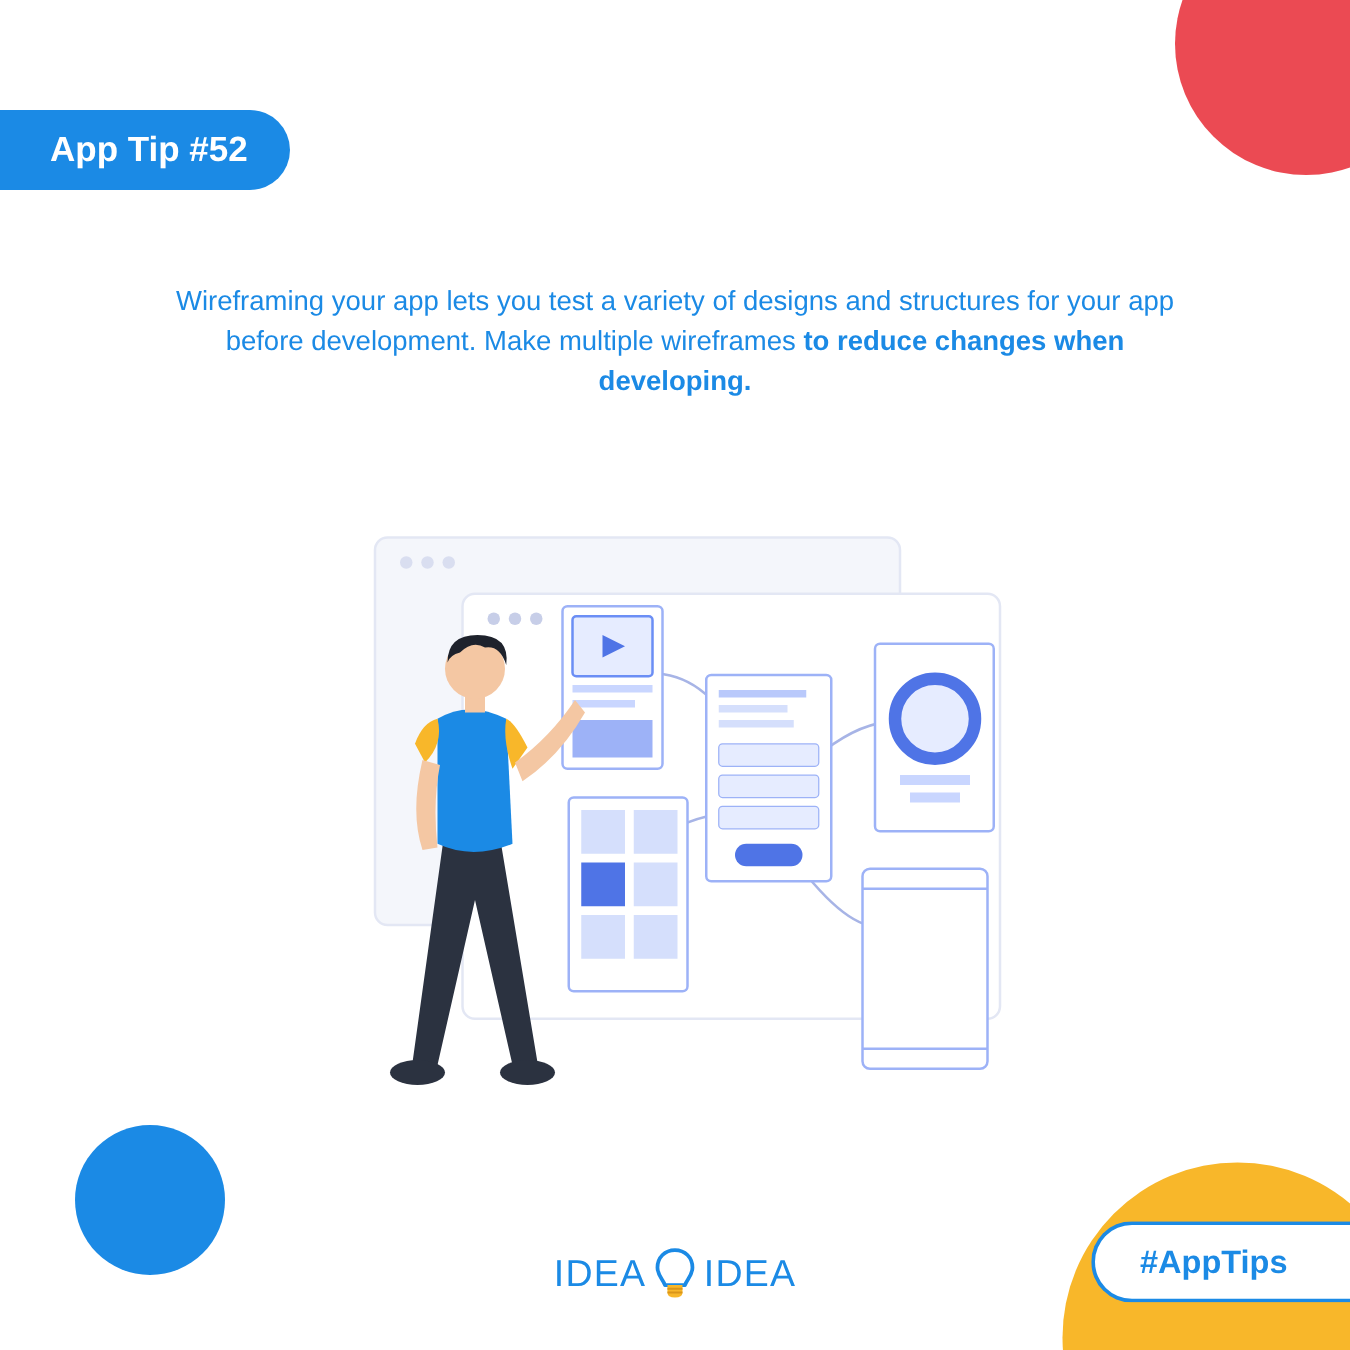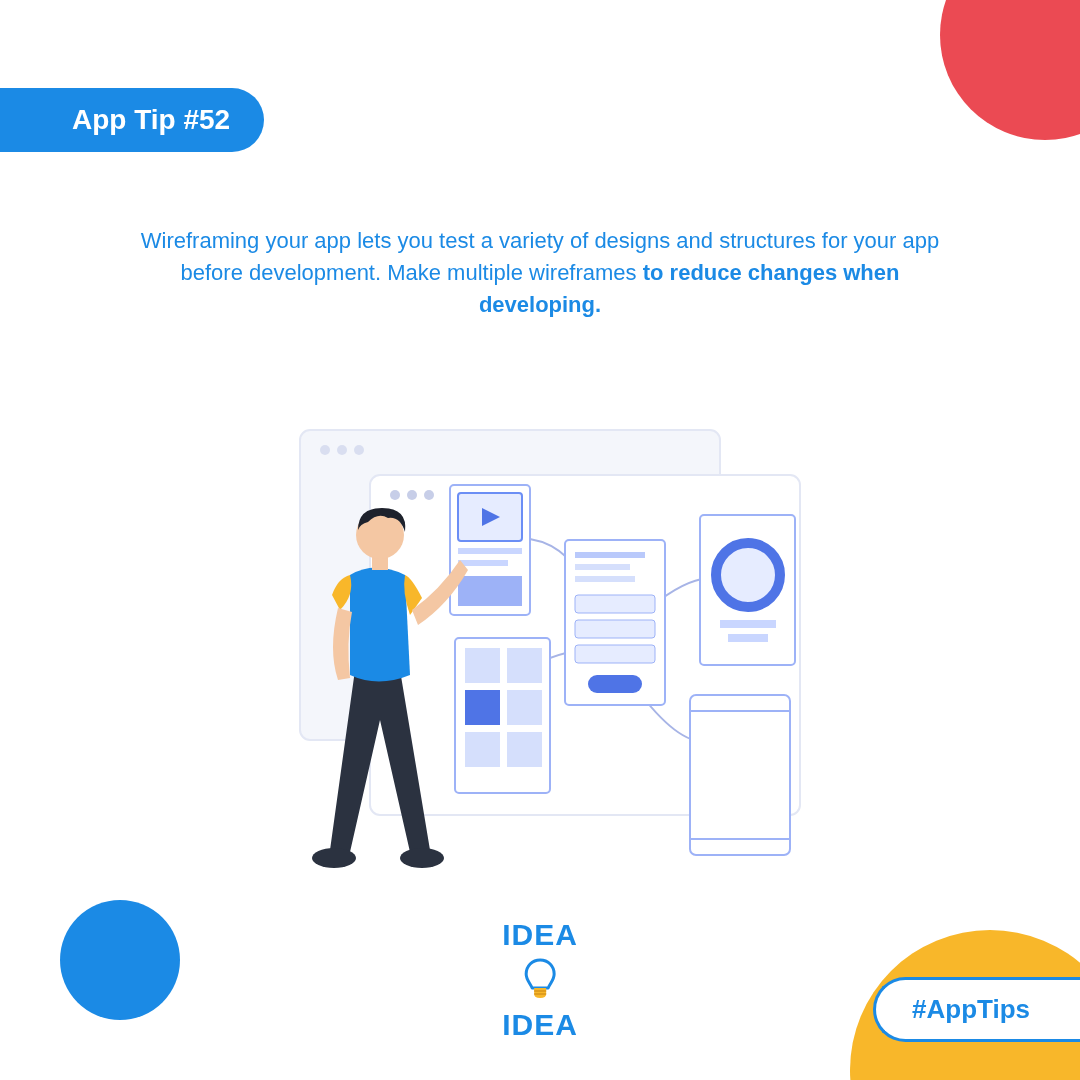--- a/index.html
+++ b/index.html
@@ -12,21 +12,21 @@
     overflow: hidden;
   }
   .badge {
     position: absolute;
     top: 88px;
     left: 0;
     background: #1b8ae5;
     color: #fff;
     font-size: 28px;
     font-weight: 600;
-    padding: 16px 34px 16px 72px;
+    padding: 16px 34px 16px 40px;
     border-top-right-radius: 50px;
     border-bottom-right-radius: 50px;
   }
   .tip-text {
     position: absolute;
     top: 225px;
     left: 140px;
     right: 140px;
     text-align: center;
     font-size: 22px;
@@ -87,24 +87,23 @@
   }
   .logo {
     position: absolute;
     bottom: 38px;
     left: 50%;
     transform: translateX(-50%);
     display: flex;
     align-items: center;
     gap: 6px;
     color: #1b8ae5;
-    font-weight: 700;
+    font-weight: 400;
     font-size: 30px;
     letter-spacing: 1px;
-    flex-direction: column;
   }
   .logo svg { display: block; }
 </style>
 </head>
 <body>
 
 <div class="circle-red"></div>
 <div class="circle-yellow"></div>
 <div class="circle-blue"></div>
 

